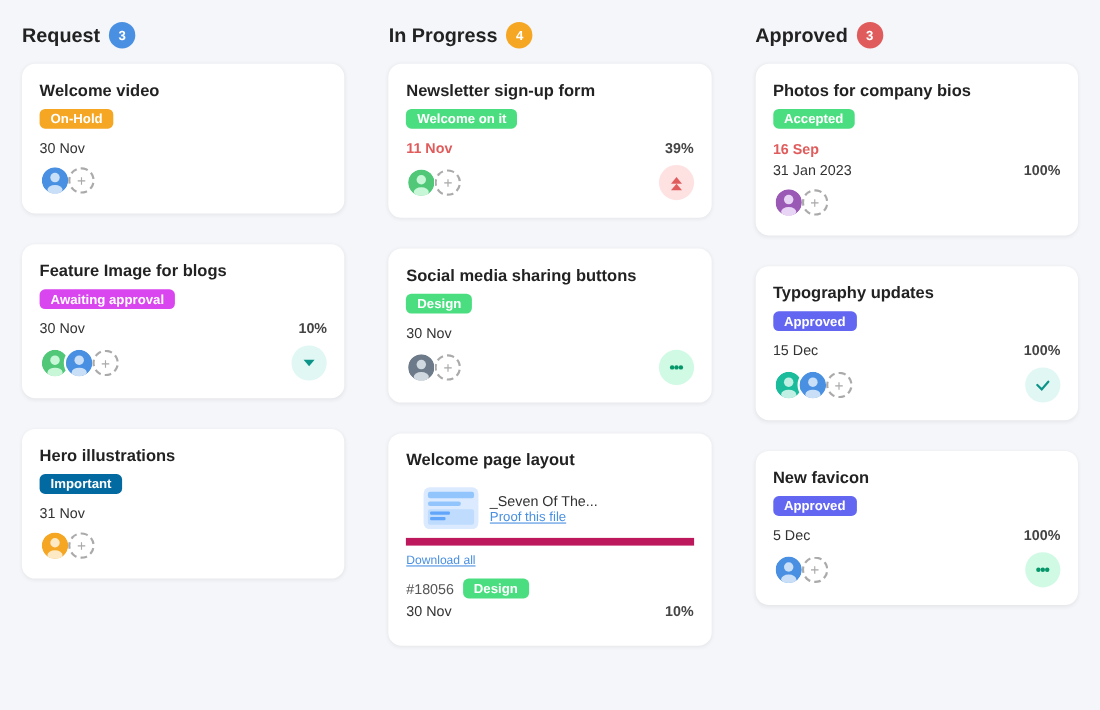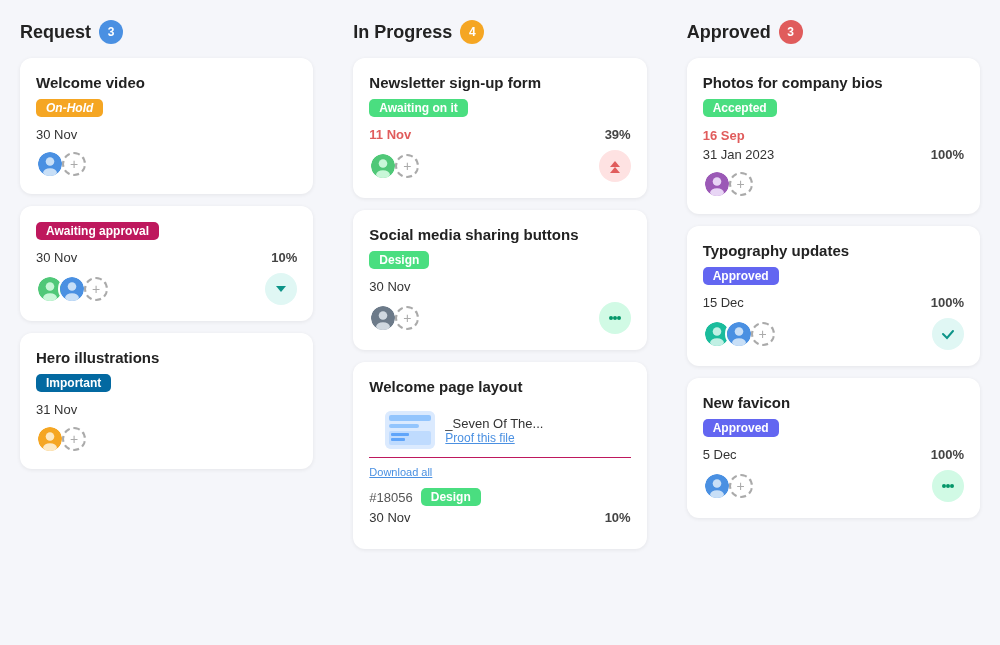--- a/index.html
+++ b/index.html
@@ -36,38 +36,38 @@
       color: #fff;
     }
     .badge-blue { background: #4a90e2; }
     .badge-orange { background: #f5a623; }
     .badge-red { background: #e05c5c; }
 
     .card {
       background: #fff;
       border-radius: 12px;
       padding: 16px;
-      margin-bottom: 12px;
+      margin-bottom: 28px;
       box-shadow: 0 1px 4px rgba(0,0,0,0.07);
     }
     .card-title {
       font-size: 15px;
       font-weight: 600;
       margin-bottom: 8px;
     }
     .tag {
       display: inline-block;
       padding: 2px 10px;
       border-radius: 5px;
       font-size: 12px;
       font-weight: 600;
       margin-bottom: 10px;
     }
-    .tag-onhold { background: #f5a623; color: #fff; font-style: italic; }
-    .tag-awaiting { background: #be185d; color: #fff; }
+    .tag-onhold { background: #f5a623; color: #fff; }
+    .tag-awaiting { background: #d946ef; color: #fff; }
     .tag-important { background: #0369a1; color: #fff; }
     .tag-working { background: #4ade80; color: #fff; }
     .tag-design { background: #4ade80; color: #fff; }
     .tag-accepted { background: #4ade80; color: #fff; }
     .tag-approved { background: #6366f1; color: #fff; }
 
     .date-row {
       display: flex;
       align-items: center;
       justify-content: space-between;
@@ -136,21 +136,21 @@
     }
     .icon-teal { background: #e0f7f4; color: #0d9488; }
     .icon-red { background: #fee2e2; color: #e05c5c; }
 
     
     .file-row {
       display: flex;
       align-items: center;
       gap: 10px;
       padding: 8px 16px;
-      border-bottom: 1px solid #be185d;
+      border-bottom: 7px solid #be185d;
     }
     .file-thumb {
       width: 50px;
       height: 38px;
       background: #e8f0fe;
       border-radius: 6px;
       overflow: hidden;
       display: flex;
       align-items: center;
       justify-content: center;
@@ -203,21 +203,21 @@
               <svg width="28" height="28" viewBox="0 0 28 28">
                 <circle cx="14" cy="14" r="14" fill="#4a90e2"></circle>
                 <circle cx="14" cy="11" r="5" fill="#c8dff7"></circle>
                 <ellipse cx="14" cy="24" rx="8" ry="5" fill="#c8dff7"></ellipse>
               </svg>
             </div>
           <div class="plus-btn">+</div>
         </div>
         <div></div>
       </div></div>
-      <div class="card"><div class="tag tag-awaiting">Awaiting approval</div><div class="date-row">
+      <div class="card"><div class="card-title">Feature Image for blogs</div><div class="tag tag-awaiting">Awaiting approval</div><div class="date-row">
           <span class="date-black">30 Nov</span>
           <span class="percent">10%</span>
         </div><div class="avatars-row">
         <div class="avatars">
           <div class="avatar">
               <svg width="28" height="28" viewBox="0 0 28 28">
                 <circle cx="14" cy="14" r="14" fill="#50c878"></circle>
                 <circle cx="14" cy="11" r="5" fill="#c8f7d8"></circle>
                 <ellipse cx="14" cy="24" rx="8" ry="5" fill="#c8f7d8"></ellipse>
               </svg>
@@ -252,21 +252,21 @@
           <div class="plus-btn">+</div>
         </div>
         <div></div>
       </div></div>
     </div>
     <div>
       <div class="column-header">
     <span style="font-size:18px;font-weight:600;">In Progress</span>
     <span class="badge badge-orange">4</span>
   </div>
-      <div class="card"><div class="card-title">Newsletter sign-up form</div><div class="tag tag-working">Awaiting on it</div><div class="date-row">
+      <div class="card"><div class="card-title">Newsletter sign-up form</div><div class="tag tag-working">Welcome on it</div><div class="date-row">
           <span class="date">11 Nov</span>
           <span class="percent">39%</span>
         </div><div class="avatars-row">
         <div class="avatars">
           <div class="avatar">
               <svg width="28" height="28" viewBox="0 0 28 28">
                 <circle cx="14" cy="14" r="14" fill="#50c878"></circle>
                 <circle cx="14" cy="11" r="5" fill="#c8f7d8"></circle>
                 <ellipse cx="14" cy="24" rx="8" ry="5" fill="#c8f7d8"></ellipse>
               </svg>

